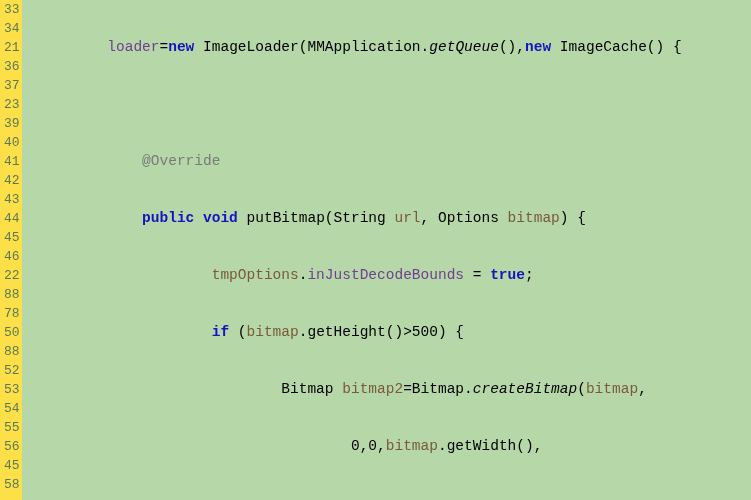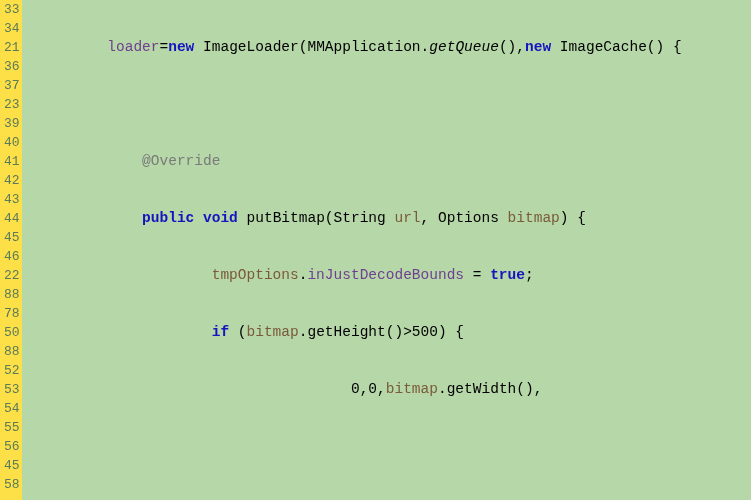--- a/index.html
+++ b/index.html
@@ -78,20 +78,21 @@
       <div class="ln">45</div>
       <div class="ln">58</div>
     </div>
   <div class="code">
     <div class="line">        <span class="field">loader</span><span>=</span><span class="kw">new</span><span> ImageLoader(MMApplication.</span><span class="ital">getQueue</span><span>(),</span><span class="kw">new</span><span> ImageCache() {</span></div>
     <div class="line"></div>
     <div class="line">            <span class="ann">@Override</span></div>
     <div class="line">            <span class="kw">public</span> <span class="kw">void</span><span> putBitmap(String </span><span class="param">url</span><span>, Options </span><span class="param">bitmap</span><span>) {</span></div>
     <div class="line">                    <span class="param">tmpOptions</span><span>.</span><span class="field">inJustDecodeBounds</span><span> = </span><span class="kw">true</span><span>;</span></div>
     <div class="line">                    <span class="kw">if</span><span> (</span><span class="param">bitmap</span><span>.getHeight()&gt;500) {</span></div>
+    <div class="line">                            <span>Bitmap </span><span class="param">bitmap2</span><span>=Bitmap.</span><span class="ital">createBitmap</span><span>(</span><span class="param">bitmap</span><span>,</span></div>
     <div class="line">                                    <span>0,0,</span><span class="param">bitmap</span><span>.getWidth(),</span></div>
     
     
     
     
     
     
     
     
     

